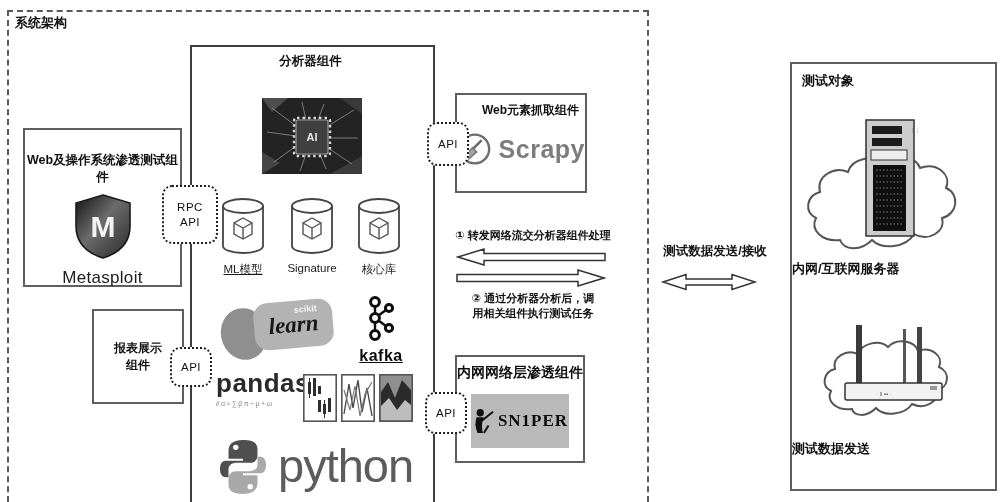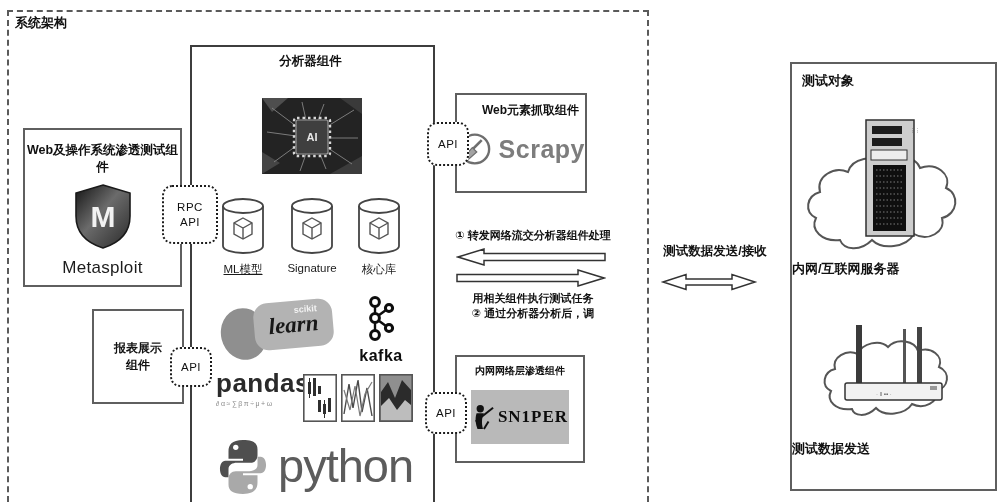--- a/index.html
+++ b/index.html
@@ -16,21 +16,21 @@
             display:flex;flex-direction:column;align-items:center;justify-content:center;
             font-size:11.5px;color:#111;line-height:1.25;letter-spacing:.5px;}
   .sys-label{font-size:13px;font-weight:700;color:#111;}
   .db-label{font-size:11.5px;color:#1a1a1a;text-align:center;}
   .flow-label{font-size:11px;color:#111;text-align:center;line-height:1.35;font-weight:600;}
   .transfer-label{font-size:12.5px;font-weight:700;color:#111;text-align:center;}
   .cloud-label{font-size:13px;color:#111;text-align:left;font-weight:600;}
   
   .metasploit-name{font-size:17px;color:#1c1c1c;text-align:center;letter-spacing:.3px;}
   .scrapy-name{font-size:25px;color:#7d7d7d;font-weight:600;letter-spacing:.5px;}
-  .kafka-name{font-size:16px;color:#0d0d0d;font-weight:700;text-align:center;letter-spacing:.5px;}
+  .kafka-name{font-size:16px;color:#0d0d0d;font-weight:700;text-align:center;letter-spacing:.5px;text-decoration:underline;}
   .pandas-name{font-size:26px;color:#2a2a2a;font-weight:600;letter-spacing:.5px;}
   .pandas-sub{font-size:7px;color:#8a8a8a;letter-spacing:1.5px;margin-top:1px;}
   .python-name{font-size:47px;color:#5c5c5c;letter-spacing:-1px;}
   .sniper-name{font-size:17px;font-weight:800;color:#0c0c0c;letter-spacing:1px;
                font-family:"Liberation Serif","DejaVu Serif",serif;}
   .sklearn-learn{font-family:"Liberation Serif","DejaVu Serif",serif;font-style:italic;
                  font-size:23px;color:#181818;font-weight:700;}
   .sklearn-scikit{font-size:9px;color:#f2f2f2;font-weight:600;}
   .sniper-logo{background:#b9b9b9;display:flex;align-items:center;justify-content:center;gap:4px;}
 </style>
@@ -154,21 +154,21 @@
     <svg width="50" height="58" viewBox="0 0 48 56">
       <path d="M24,2 C13,2 10,7 10,13 L10,20 L24,20 L24,22 L7,22 C0,22 0,38 7,38 L10,38 L10,30 C10,26 14,24 18,24 L31,24 C35,24 38,21 38,17 L38,11 C38,5 34,2 24,2 Z" fill="#4f4f4f"></path>
       <circle cx="17" cy="9" r="2.6" fill="#fff"></circle>
       <path d="M24,54 C35,54 38,49 38,43 L38,36 L24,36 L24,34 L41,34 C48,34 48,18 41,18 L38,18 L38,26 C38,30 34,32 30,32 L17,32 C13,32 10,35 10,39 L10,45 C10,51 14,54 24,54 Z" fill="#a9a9a9"></path>
       <circle cx="31" cy="47" r="2.6" fill="#fff"></circle>
     </svg>
     <div class="python-name">python</div>
   </div>
 
   <div class="abs comp-box" style="left:23px;top:128px;width:155px;height:155px;">
-    <div class="box-title" style="margin-top:12px;text-align:center;">Web及操作系统渗透测试组件</div>
+    <div class="box-title" style="margin-top:22px;text-align:center;">Web及操作系统渗透测试组件</div>
     <div style="text-align:center;margin-top:8px;">
       <svg width="56" height="66" viewBox="0 0 56 66">
         <defs>
           <linearGradient id="msg" x1="0" y1="0" x2="1" y2="1">
             <stop offset="0" stop-color="#141414"></stop>
               <stop offset="0.45" stop-color="#6b6b6b"></stop>
               <stop offset="1" stop-color="#2a2a2a"></stop>
           </linearGradient>
         </defs>
         <path d="M28,1 L55,9 L55,32 C55,50 44,59 28,64 C12,59 1,50 1,32 L1,9 Z" fill="url(#msg)" stroke="#1a1a1a" stroke-width="1.6"></path>
@@ -207,26 +207,26 @@
   </div>
 
   <div class="abs flow-label" style="left:452px;top:228px;width:162px;">① 转发网络流交分析器组件处理</div>
   <svg class="abs" style="left:456px;top:248px;" width="150" height="18" viewBox="0 0 150 18">
     <polygon points="149,5.5 28,5.5 28,1 2,9 28,17 28,12.5 149,12.5" fill="#fff" stroke="#333" stroke-width="1.5"></polygon>
   </svg>
   <svg class="abs" style="left:456px;top:269px;" width="150" height="18" viewBox="0 0 150 18">
     <polygon points="1,5.5 122,5.5 122,1 148,9 122,17 122,12.5 1,12.5" fill="#fff" stroke="#333" stroke-width="1.5"></polygon>
   </svg>
   <div class="abs flow-label" style="left:450px;top:291px;width:166px;">
+    <div>② 通过分析器分析后，调</div>
     <div>用相关组件执行测试任务</div>
-    <div>② 通过分析器分析后，调</div>
   </div>
 
   <div class="abs comp-box" style="left:455px;top:355px;width:126px;height:104px;">
-    <div class="box-title" style="margin-top:7px;font-size:10px;text-align:center;">内网网络层渗透组件</div>
+    <div class="box-title" style="margin-top:7px;font-size:14px;text-align:center;">内网网络层渗透组件</div>
     <div class="sniper-logo" style="margin:12px auto 0 auto;width:98px;height:54px;">
       <svg width="22" height="32" viewBox="0 0 24 32">
         <circle cx="9" cy="7" r="4" fill="#111"></circle>
         <path d="M5,12 C3,18 4,24 6,29 L12,29 C10,22 11,16 13,12 Z" fill="#111"></path>
         <line x1="4" y1="21" x2="23" y2="6" stroke="#111" stroke-width="2.2"></line>
         <line x1="13" y1="29" x2="18" y2="21" stroke="#111" stroke-width="2.2"></line>
       </svg>
       <span class="sniper-name">SN1PER</span>
     </div>
   </div>

